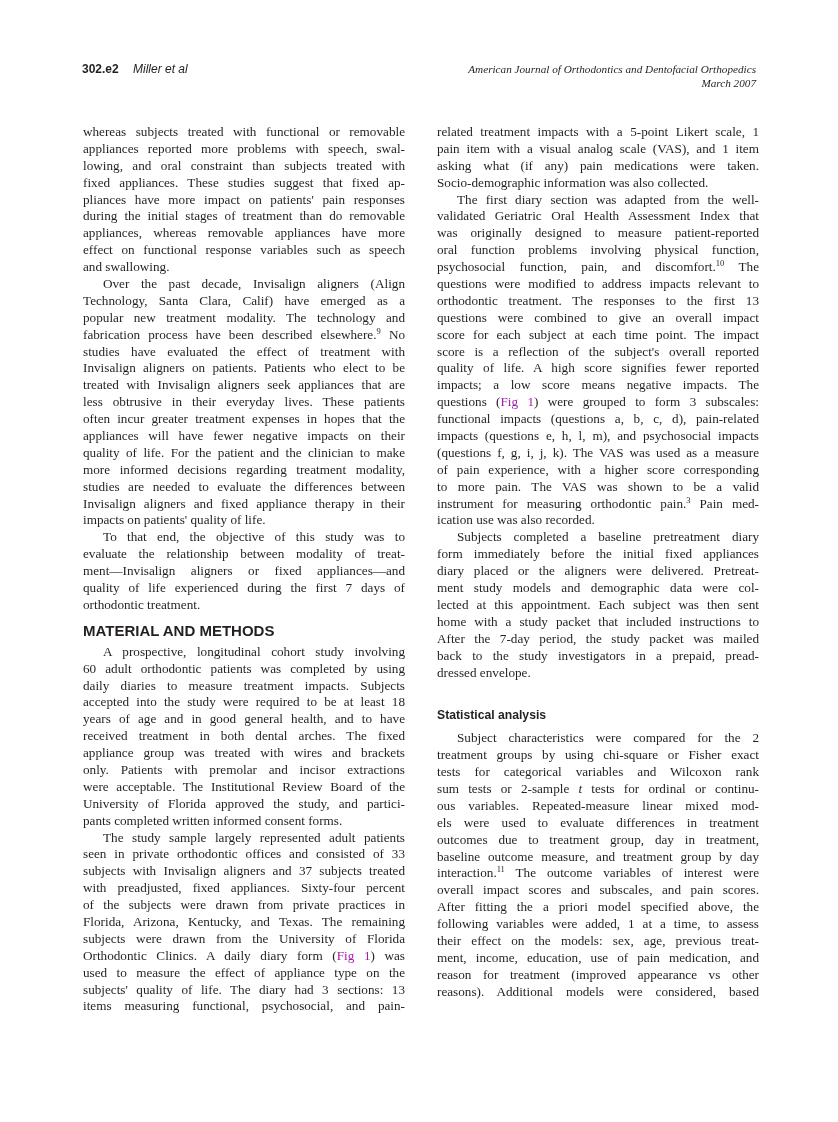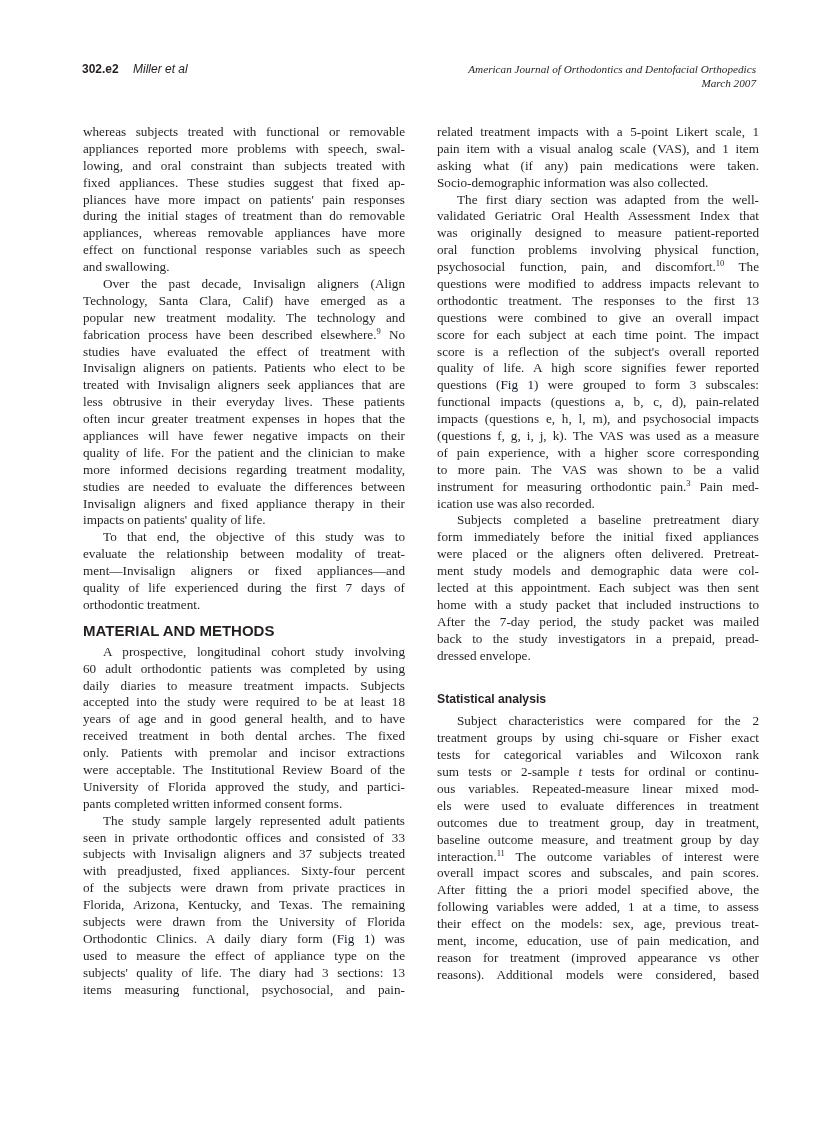--- a/index.html
+++ b/index.html
@@ -11,21 +11,21 @@
   .col { position: absolute; top: 124px; width: 322px; font-family: "Liberation Serif", serif; font-size: 13.2px; line-height: 16.9px; }
   .col-left { left: 83px; }
   .col-right { left: 437px; }
   .ln { display: block; text-align: justify; text-align-last: justify; white-space: nowrap; height: 16.9px; overflow: visible; }
   .ln.last { text-align-last: left; }
   .ln.indent { padding-left: 20px; }
   .section-head { font-family: "Liberation Sans", sans-serif; font-weight: bold; font-size: 15px; height: 16.9px; display: block; }
   .subsection-head { font-family: "Liberation Sans", sans-serif; font-weight: bold; font-size: 12.2px; height: 16.9px; display: block; }
   .gap { display: block; height: 9px; }
   .gap-lg { display: block; height: 26px; }
-  .link { color: #0f172a; }
+  .link { color: #a21caf; }
   sup { font-size: 8.5px; line-height: 0; vertical-align: 5px; }
   .ital { font-style: italic; }
 </style>
 </head>
 <body>
 
 <div class="header">
   <span class="page-num">302.e2</span>
   <span class="running-author">Miller et al</span>
   <div class="journal">
@@ -73,20 +73,21 @@
   <span class="gap"></span>
   <span class="section-head">MATERIAL AND METHODS</span>
   <span class="gap" style="height:4px"></span>
   <div>
     <span class="ln indent">A prospective, longitudinal cohort study involving</span>
     <span class="ln">60 adult orthodontic patients was completed by using</span>
     <span class="ln">daily diaries to measure treatment impacts. Subjects</span>
     <span class="ln">accepted into the study were required to be at least 18</span>
     <span class="ln">years of age and in good general health, and to have</span>
     <span class="ln">received treatment in both dental arches. The fixed</span>
+    <span class="ln">appliance group was treated with wires and brackets</span>
     <span class="ln">only. Patients with premolar and incisor extractions</span>
     <span class="ln">were acceptable. The Institutional Review Board of the</span>
     <span class="ln">University of Florida approved the study, and partici-</span>
     <span class="ln last">pants completed written informed consent forms.</span>
   </div>
   <div>
     <span class="ln indent">The study sample largely represented adult patients</span>
     <span class="ln">seen in private orthodontic offices and consisted of 33</span>
     <span class="ln">subjects with Invisalign aligners and 37 subjects treated</span>
     <span class="ln">with preadjusted, fixed appliances. Sixty-four percent</span>
@@ -112,33 +113,34 @@
     <span class="ln">validated Geriatric Oral Health Assessment Index that</span>
     <span class="ln">was originally designed to measure patient-reported</span>
     <span class="ln">oral function problems involving physical function,</span>
     <span class="ln"><span>psychosocial function, pain, and discomfort.</span><sup>10</sup><span> The</span></span>
     <span class="ln">questions were modified to address impacts relevant to</span>
     <span class="ln">orthodontic treatment. The responses to the first 13</span>
     <span class="ln">questions were combined to give an overall impact</span>
     <span class="ln">score for each subject at each time point. The impact</span>
     <span class="ln">score is a reflection of the subject's overall reported</span>
     <span class="ln">quality of life. A high score signifies fewer reported</span>
+    <span class="ln">impacts; a low score means negative impacts. The</span>
     <span class="ln"><span>questions (</span><span class="link">Fig 1</span><span>) were grouped to form 3 subscales:</span></span>
     <span class="ln">functional impacts (questions a, b, c, d), pain-related</span>
     <span class="ln">impacts (questions e, h, l, m), and psychosocial impacts</span>
     <span class="ln">(questions f, g, i, j, k). The VAS was used as a measure</span>
     <span class="ln">of pain experience, with a higher score corresponding</span>
     <span class="ln">to more pain. The VAS was shown to be a valid</span>
     <span class="ln"><span>instrument for measuring orthodontic pain.</span><sup>3</sup><span> Pain med-</span></span>
     <span class="ln last">ication use was also recorded.</span>
   </div>
   <div>
     <span class="ln indent">Subjects completed a baseline pretreatment diary</span>
     <span class="ln">form immediately before the initial fixed appliances</span>
-    <span class="ln">were placed or the aligners often delivered. Pretreat-</span>
+    <span class="ln">diary placed or the aligners were delivered. Pretreat-</span>
     <span class="ln">ment study models and demographic data were col-</span>
     <span class="ln">lected at this appointment. Each subject was then sent</span>
     <span class="ln">home with a study packet that included instructions to</span>
     <span class="ln">After the 7-day period, the study packet was mailed</span>
     <span class="ln">back to the study investigators in a prepaid, pread-</span>
     <span class="ln last">dressed envelope.</span>
   </div>
   <span class="gap-lg"></span>
   <span class="subsection-head">Statistical analysis</span>
   <span class="gap" style="height:6px"></span>

